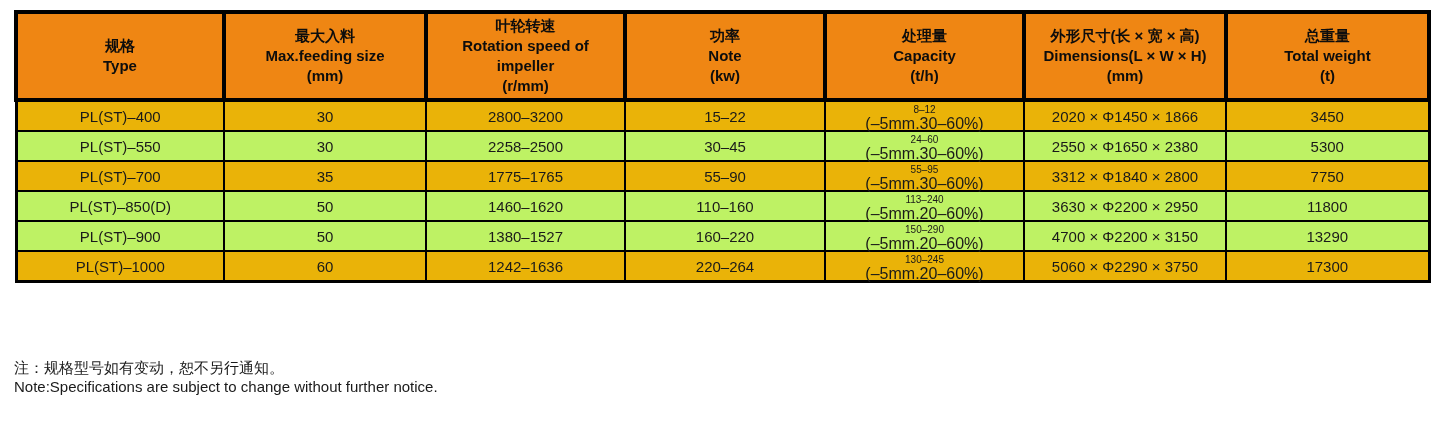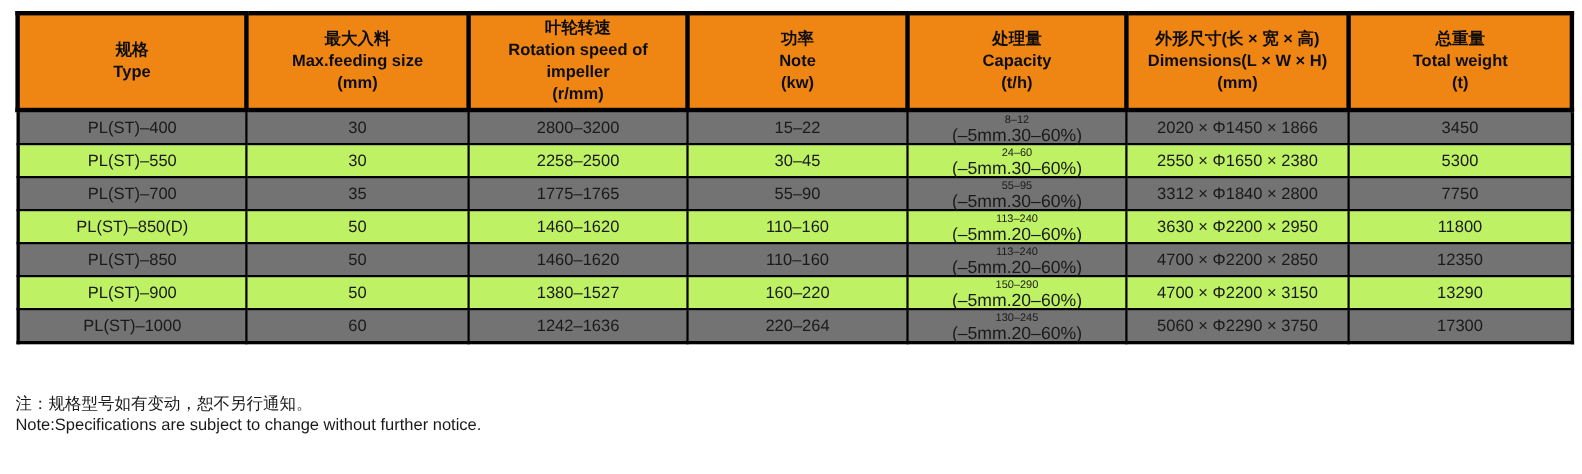--- a/index.html
+++ b/index.html
@@ -38,21 +38,21 @@
     padding: 0 4px;
     color: #0d0d0d;
   }
   .spec-table tbody td {
     border: 2px solid #000;
     height: 26px;
     text-align: center;
     vertical-align: middle;
     font-size: 15px;
     padding: 0 2px;
-    background: #737373;
+    background: #eab308;
     color: #1a1a1a;
   }
   .spec-table tbody tr.alt td {
     background: #bef264;
   }
   .cap-main {
     font-size: 10px;
     line-height: 15px;
   }
   .cap-note {
@@ -168,32 +168,20 @@
         <td>1460–1620</td>
         <td>110–160</td>
         <td>
           <div class="cap-main">113–240</div>
           <div class="cap-note">(–5mm.20–60%)</div>
         </td>
         <td>3630 × Φ2200 × 2950</td>
         <td>11800</td>
       </tr>
 
-      <tr>
-        <td>PL(ST)–850</td>
-        <td>50</td>
-        <td>1460–1620</td>
-        <td>110–160</td>
-        <td>
-          <div class="cap-main">113–240</div>
-          <div class="cap-note">(–5mm.20–60%)</div>
-        </td>
-        <td>4700 × Φ2200 × 2850</td>
-        <td>12350</td>
-      </tr>
 
       <tr class="alt">
         <td>PL(ST)–900</td>
         <td>50</td>
         <td>1380–1527</td>
         <td>160–220</td>
         <td>
           <div class="cap-main">150–290</div>
           <div class="cap-note">(–5mm.20–60%)</div>
         </td>

